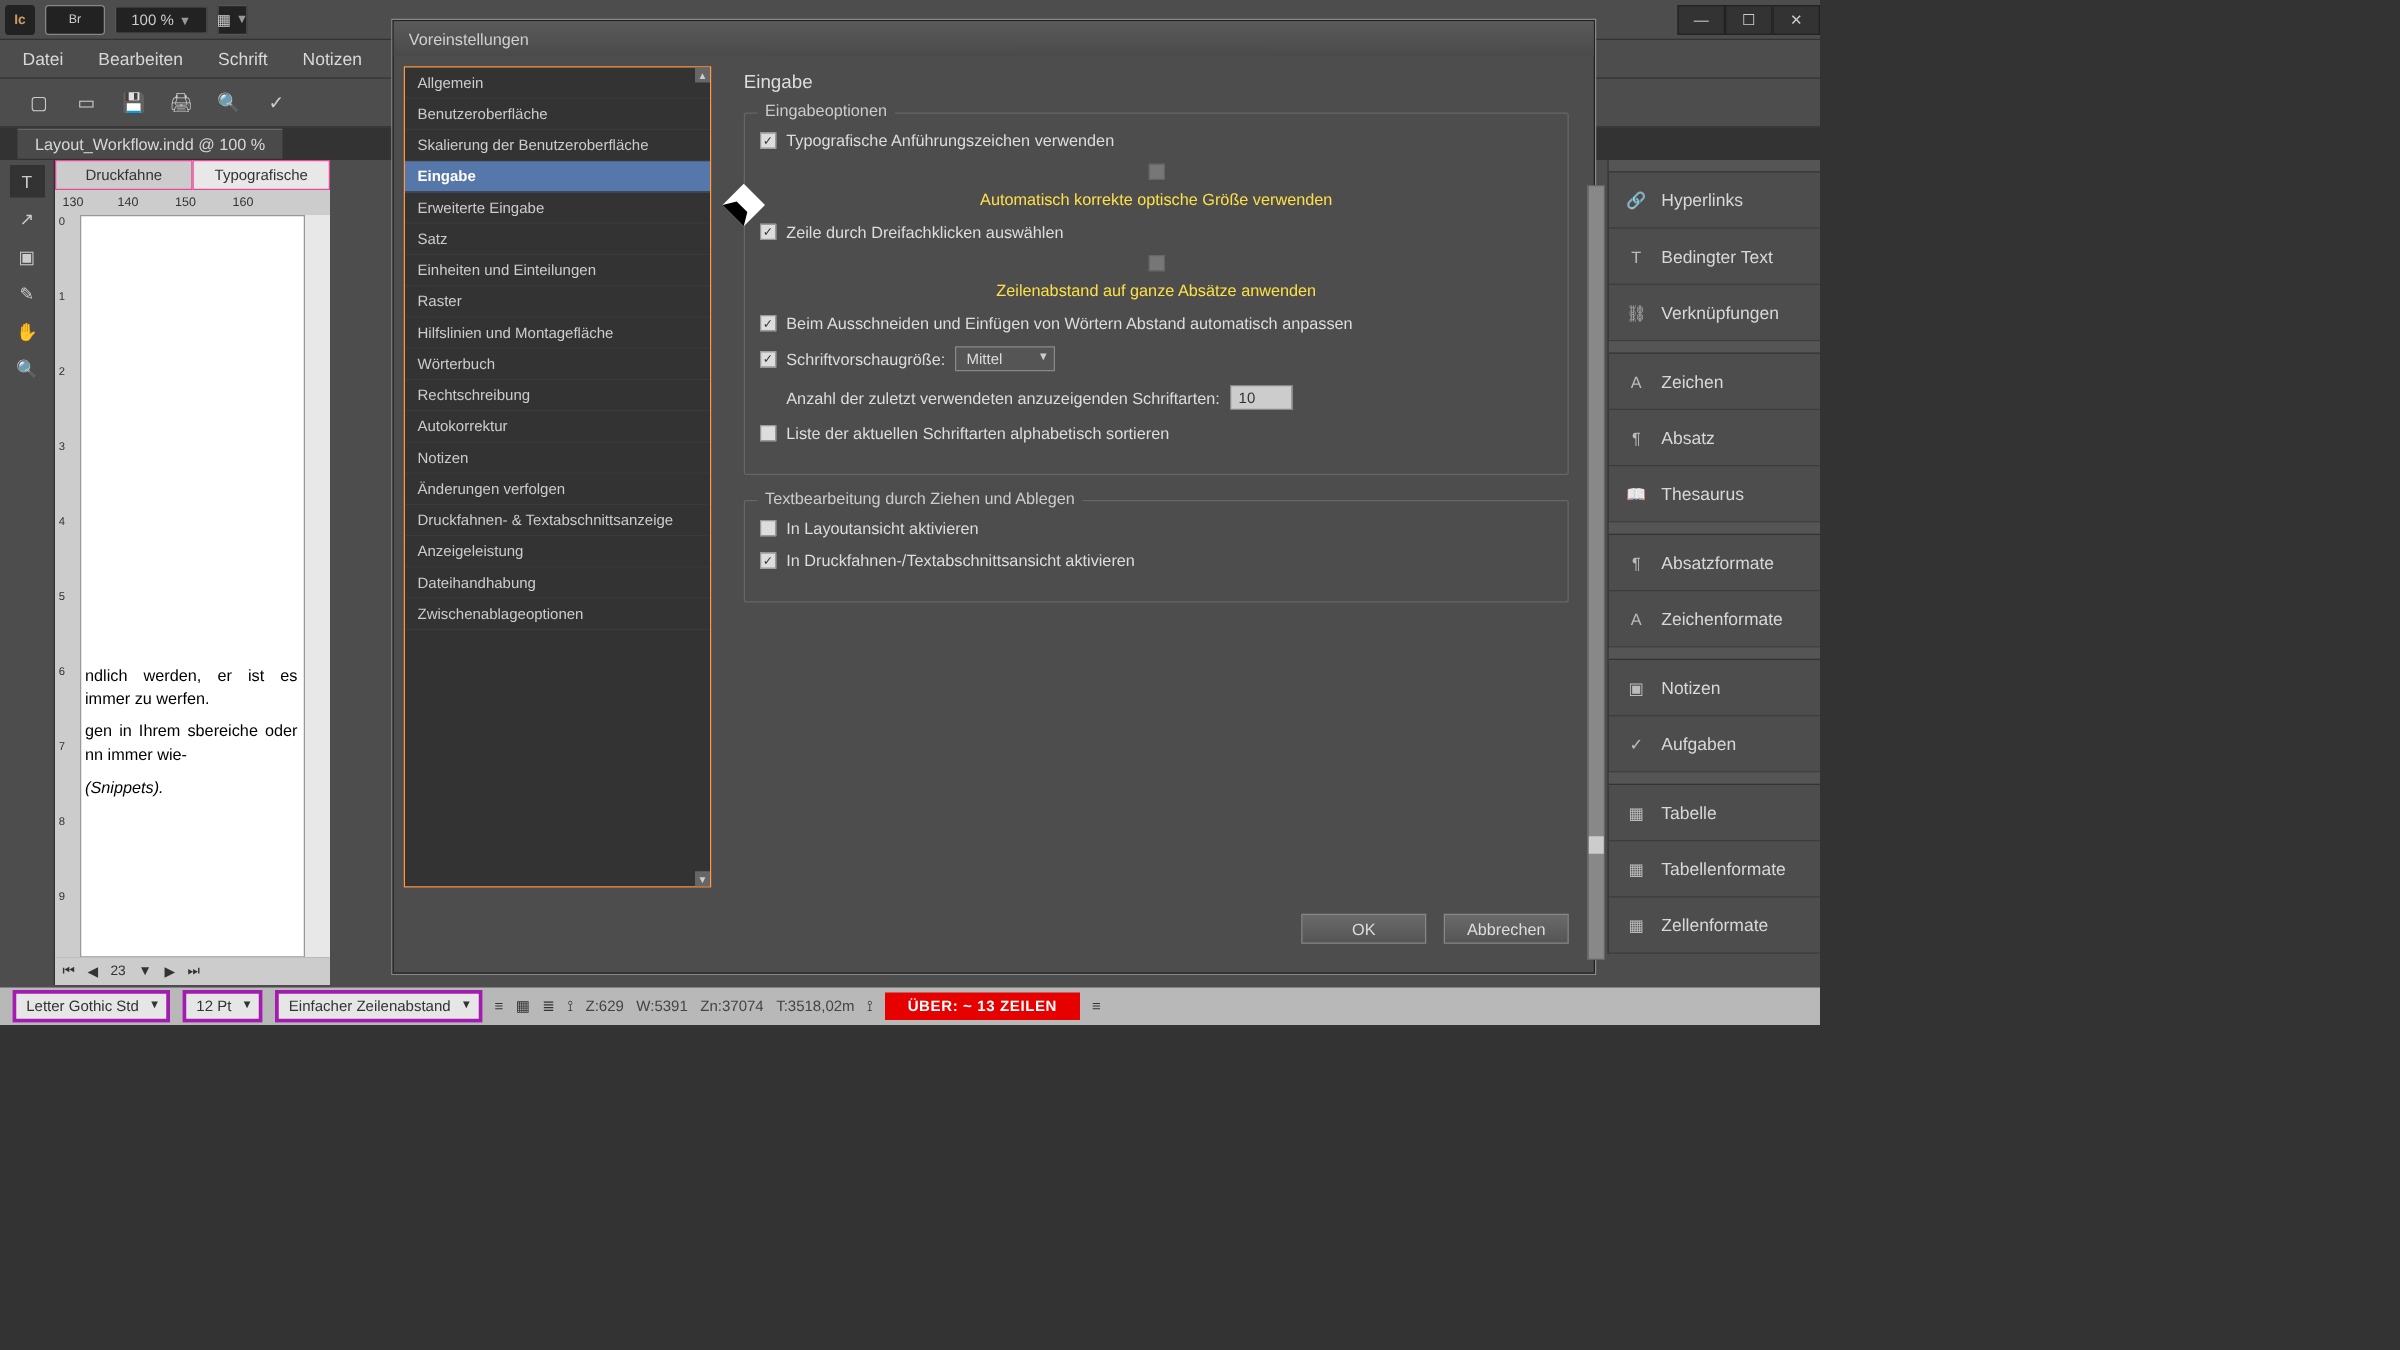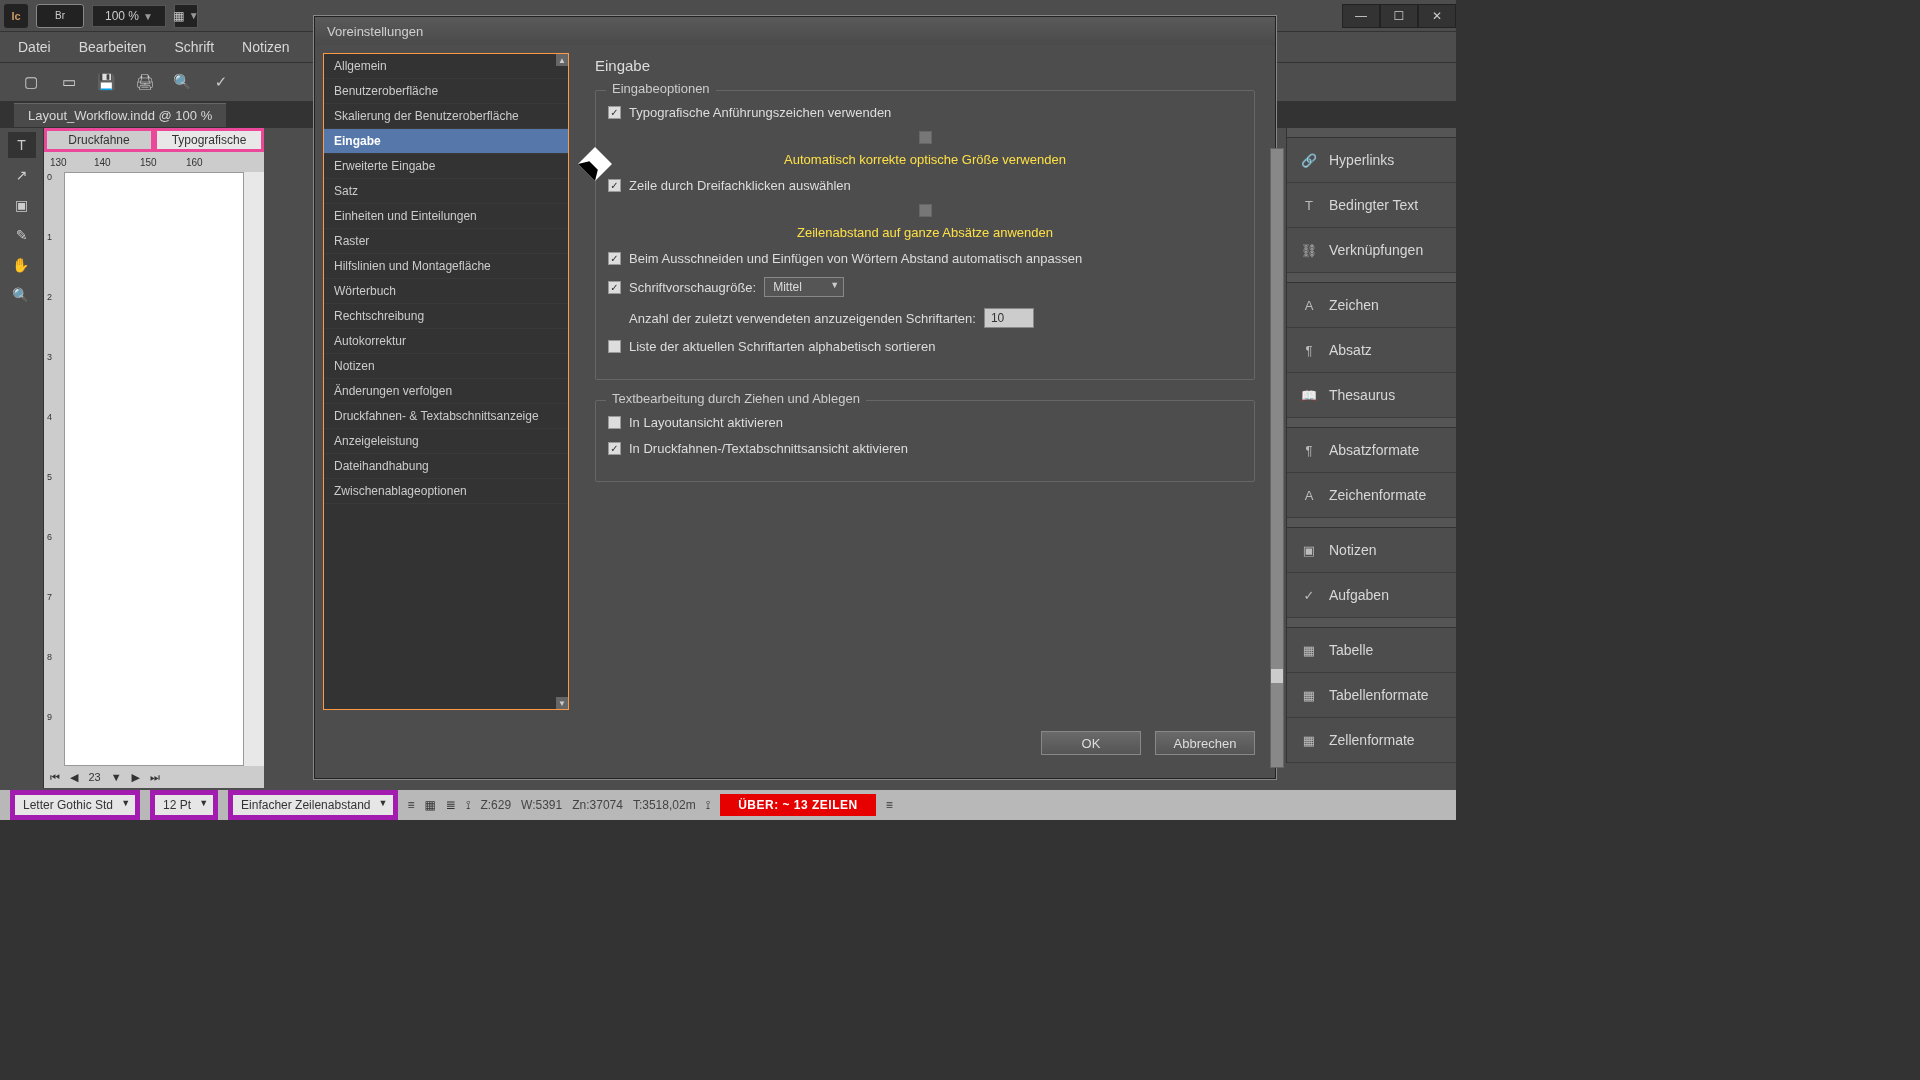--- a/index.html
+++ b/index.html
@@ -42,21 +42,21 @@
 
 .left-tools {
   width: 44px; background: #4d4d4d; border-right: 1px solid #333;
   display: flex; flex-direction: column; align-items: center; padding-top: 4px; gap: 4px;
 }
 .left-tool { width: 28px; height: 26px; display: flex; align-items: center; justify-content: center; color: #ccc; font-size: 14px; }
 .left-tool.active { background: #333; }
 
 .doc-area { flex: 0 0 220px; background: #4d4d4d; display: flex; flex-direction: column; }
 .mode-tabs { display: flex; height: 24px; }
-.mode-tab { flex: 1; background: #ccc; border: 3px solid #ec4899; display: flex; align-items: center; justify-content: center; font-size: 12px; color: #333; }
+.mode-tab { flex: 1; background: #ccc; border: 1px solid #ec4899; display: flex; align-items: center; justify-content: center; font-size: 12px; color: #333; }
 .mode-tab.active { background: #e8e8e8; }
 .ruler { height: 20px; background: #ccc; display: flex; align-items: center; font-size: 10px; color: #333; overflow: hidden; position: relative; }
 .ruler span { position: absolute; }
 .doc-page { flex: 1; background: #e8e8e8; position: relative; overflow: hidden; }
 .doc-page-inner { position: absolute; top: 0; left: 20px; width: 180px; height: 100%; background: #fff; border: 1px solid #999; }
 .vert-ruler { position: absolute; left: 0; top: 0; width: 20px; height: 100%; background: #ccc; font-size: 9px; color: #333; }
 .vert-ruler span { display: block; height: 60px; padding-left: 3px; width: 16px; line-height: 10px; }
 .doc-text { position: absolute; top: 360px; left: 24px; width: 170px; font-family: Georgia, serif; font-size: 13px; color: #000; line-height: 1.4; }
 .doc-text p { margin-bottom: 8px; text-align: justify; }
 .page-nav { height: 22px; background: #ccc; display: flex; align-items: center; padding: 0 6px; gap: 10px; font-size: 11px; color: #333; }
@@ -98,21 +98,21 @@
 }
 .panel-handle { height: 10px; background: #555; border-bottom: 1px solid #333; }
 .panel-item { display: flex; align-items: center; gap: 10px; padding: 13px 12px; color: #d8d8d8; font-size: 14px; border-bottom: 1px solid #3c3c3c; cursor: pointer; }
 .panel-icon { width: 20px; height: 18px; display: flex; align-items: center; justify-content: center; color: #bbb; font-size: 13px; }
 
 .status-bar {
   position: absolute; bottom: 0; left: 0; width: 1456px; height: 30px;
   background: #b8b8b8; display: flex; align-items: center; padding: 0 10px; gap: 10px;
   font-size: 12px; color: #333;
 }
-.status-select { background: #e6e6e6; border: 5px solid #a21caf; padding: 3px 22px 3px 8px; position: relative; }
+.status-select { background: #e6e6e6; border: 3px solid #a21caf; padding: 3px 22px 3px 8px; position: relative; }
 .status-select::after { content:'▼'; position: absolute; right: 5px; font-size: 9px; }
 .status-metric { color: #444; }
 .overset-badge { background: #e60000; color: #fff; padding: 4px 18px; font-weight: bold; letter-spacing: 0.5px; }
 
 .scrollbar-v { position: absolute; top: 148px; right: 172px; width: 14px; height: 620px; background: #888; border: 1px solid #666; }
 .scrollbar-thumb { position: absolute; top: 520px; width: 12px; height: 14px; background: #ccc; left: 0; }
 
 .cursor-pointer { position: absolute; top: 152px; left: 583px; width: 12px; height: 16px; z-index: 100; }
 .cursor-pointer::before { content:''; position:absolute; border-left:2px solid #000; border-top:2px solid #000; width:8px; height:12px; transform: skewX(-18deg); background:#fff; }
 .cursor-pointer::before { content:''; position:absolute; left:0; top:0; border:6px solid transparent; border-left:10px solid #000; transform: rotate(-45deg); }
@@ -184,20 +184,25 @@
             <span>2</span>
           <span>3</span>
             <span>4</span>
             <span>5</span>
           <span>6</span>
             <span>7</span>
             <span>8</span>
           <span>9</span>
         </div>
         <div class="doc-page-inner"></div>
+        <div class="doc-text">
+          <p>ndlich werden, er ist es immer zu werfen.</p>
+          <p>gen in Ihrem sbereiche oder nn immer wie-</p>
+          <p><em>(Snippets).</em></p>
+        </div>
       </div>
       <div class="page-nav">
         <span>⏮</span>
         <span>◀</span>
         <span>23</span>
         <span>▼</span>
         <span>▶</span>
         <span>⏭</span>
       </div>
     </div>

